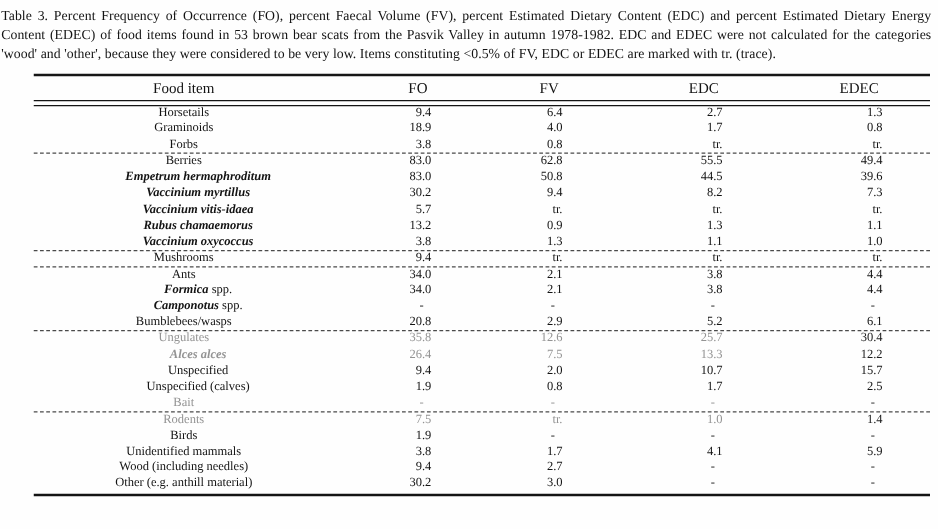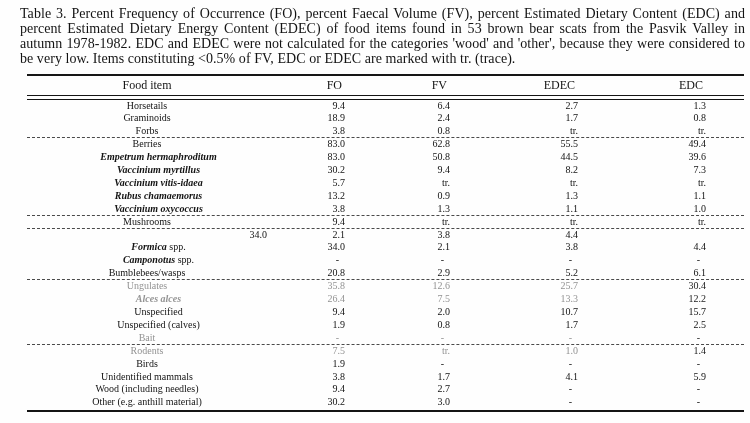--- a/index.html
+++ b/index.html
@@ -4,22 +4,22 @@
 <style>
   html,body { margin:0; padding:0; }
   body {
     width:750px; height:423px;
     background:#fefefe;
     font-family:"Liberation Serif", serif;
     color:#131313;
     overflow:hidden;
   }
   .caption {
-    padding:6px 5px 0 20px;
-    font-size:14px;
+    padding:6px 5px 0 1px;
+    font-size:11px;
     line-height:15px;
     text-align:justify;
     letter-spacing:0.05px;
   }
   .tbl { margin:8px 6px 0 27px; width:717px; }
   .rule-top { height:0; border-top:2px solid #161616; }
   .rule-double {
     height:2.5px;
     border-top:1.5px solid #141414;
     border-bottom:1.5px solid #141414;
@@ -54,40 +54,40 @@
   <div class="caption">Table 3. Percent Frequency of Occurrence (FO), percent Faecal Volume (FV), percent Estimated Dietary Content (EDC) and percent Estimated Dietary Energy Content (EDEC) of food items found in 53 brown bear scats from the Pasvik Valley in autumn 1978-1982. EDC and EDEC were not calculated for the categories 'wood' and 'other', because they were considered to be very low. Items constituting &lt;0.5% of FV, EDC or EDEC are marked with tr. (trace).</div>
 
   <div class="tbl">
 
     <div class="rule-top"></div>
 
     <div class="row header">
       <div class="cell item">Food item</div>
       <div class="cell num">FO</div>
       <div class="cell num">FV</div>
+      <div class="cell num">EDC</div>
       <div class="cell num">EDEC</div>
-      <div class="cell num">EDC</div>
       <div class="cell"></div>
     </div>
 
     <div class="rule-double"></div>
 
     <div id="rows">
         <div class="row">
           <div class="cell item">Horsetails</div>
           <div class="cell num fo">9.4</div>
           <div class="cell num fv">6.4</div>
           <div class="cell num edc">2.7</div>
           <div class="cell num edec">1.3</div>
           <div class="cell"></div>
         </div>
         <div class="row">
           <div class="cell item">Graminoids</div>
           <div class="cell num fo">18.9</div>
-          <div class="cell num fv">2.4</div>
+          <div class="cell num fv">4.0</div>
           <div class="cell num edc">1.7</div>
           <div class="cell num edec">0.8</div>
           <div class="cell"></div>
         </div>
         <div class="row dotted">
           <div class="cell item">Forbs</div>
           <div class="cell num fo">3.8</div>
           <div class="cell num fv">0.8</div>
           <div class="cell num edc">tr.</div>
           <div class="cell num edec">tr.</div>
@@ -143,20 +143,21 @@
         </div>
         <div class="row dotted">
           <div class="cell item">Mushrooms</div>
           <div class="cell num fo">9.4</div>
           <div class="cell num fv">tr.</div>
           <div class="cell num edc">tr.</div>
           <div class="cell num edec">tr.</div>
           <div class="cell"></div>
         </div>
         <div class="row">
+          <div class="cell item">Ants</div>
           <div class="cell num fo">34.0</div>
           <div class="cell num fv">2.1</div>
           <div class="cell num edc">3.8</div>
           <div class="cell num edec">4.4</div>
           <div class="cell"></div>
         </div>
         <div class="row">
           <div class="cell item indent"><span class="sci">Formica</span><span> spp.</span></div>
           <div class="cell num fo">34.0</div>
           <div class="cell num fv">2.1</div>

